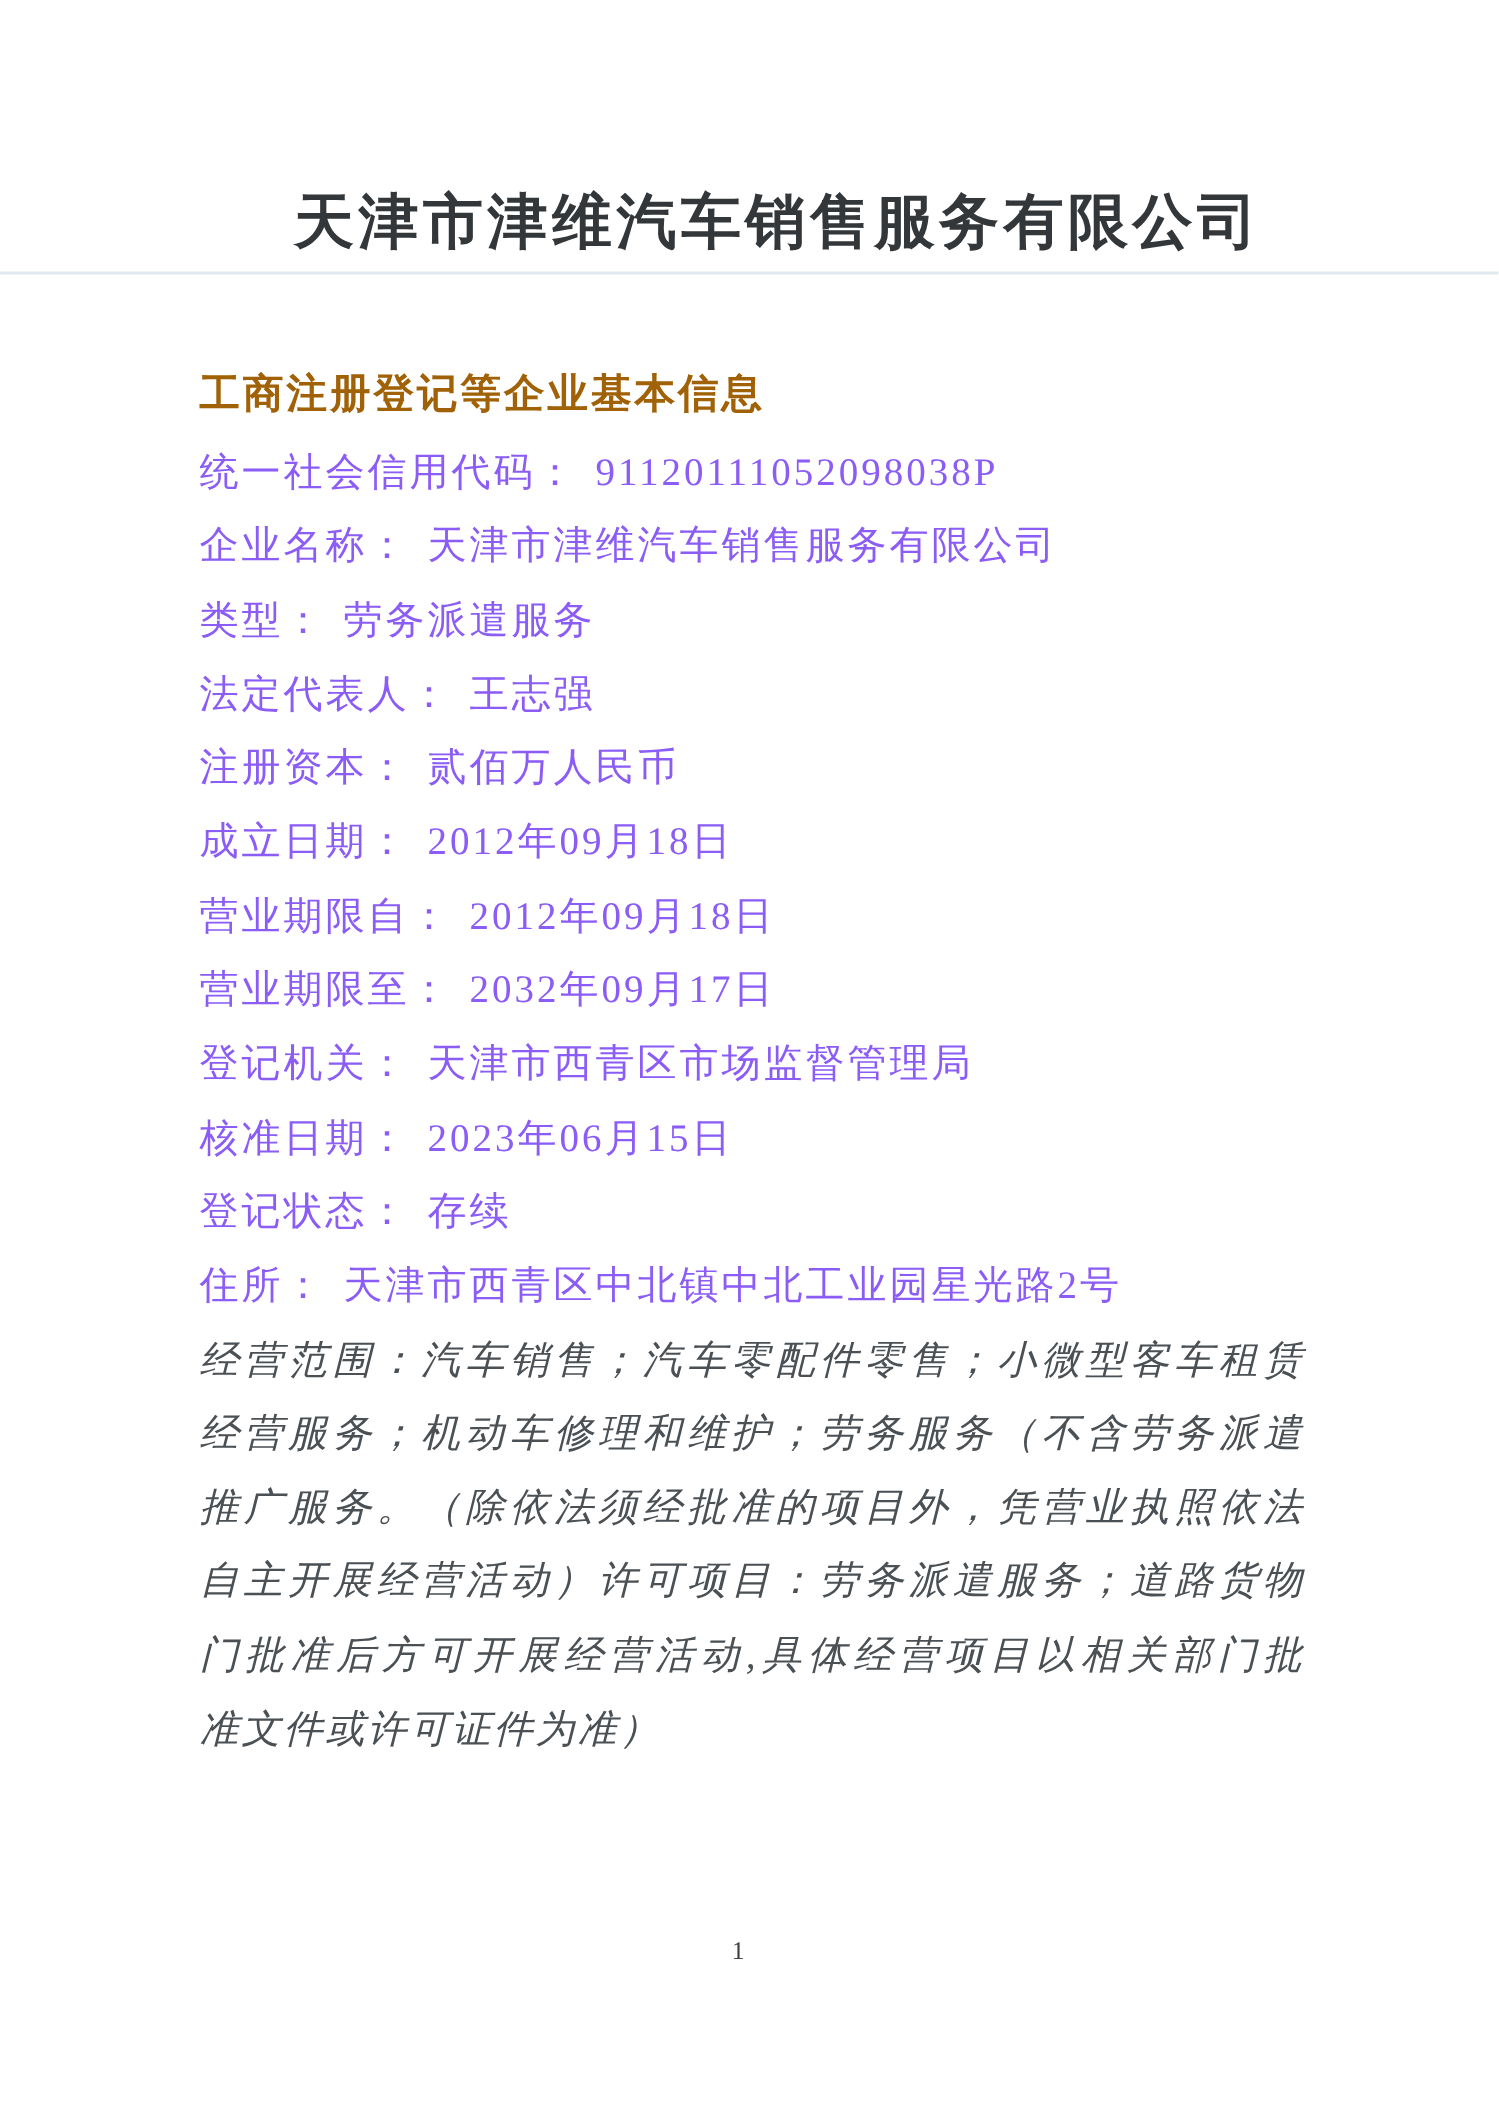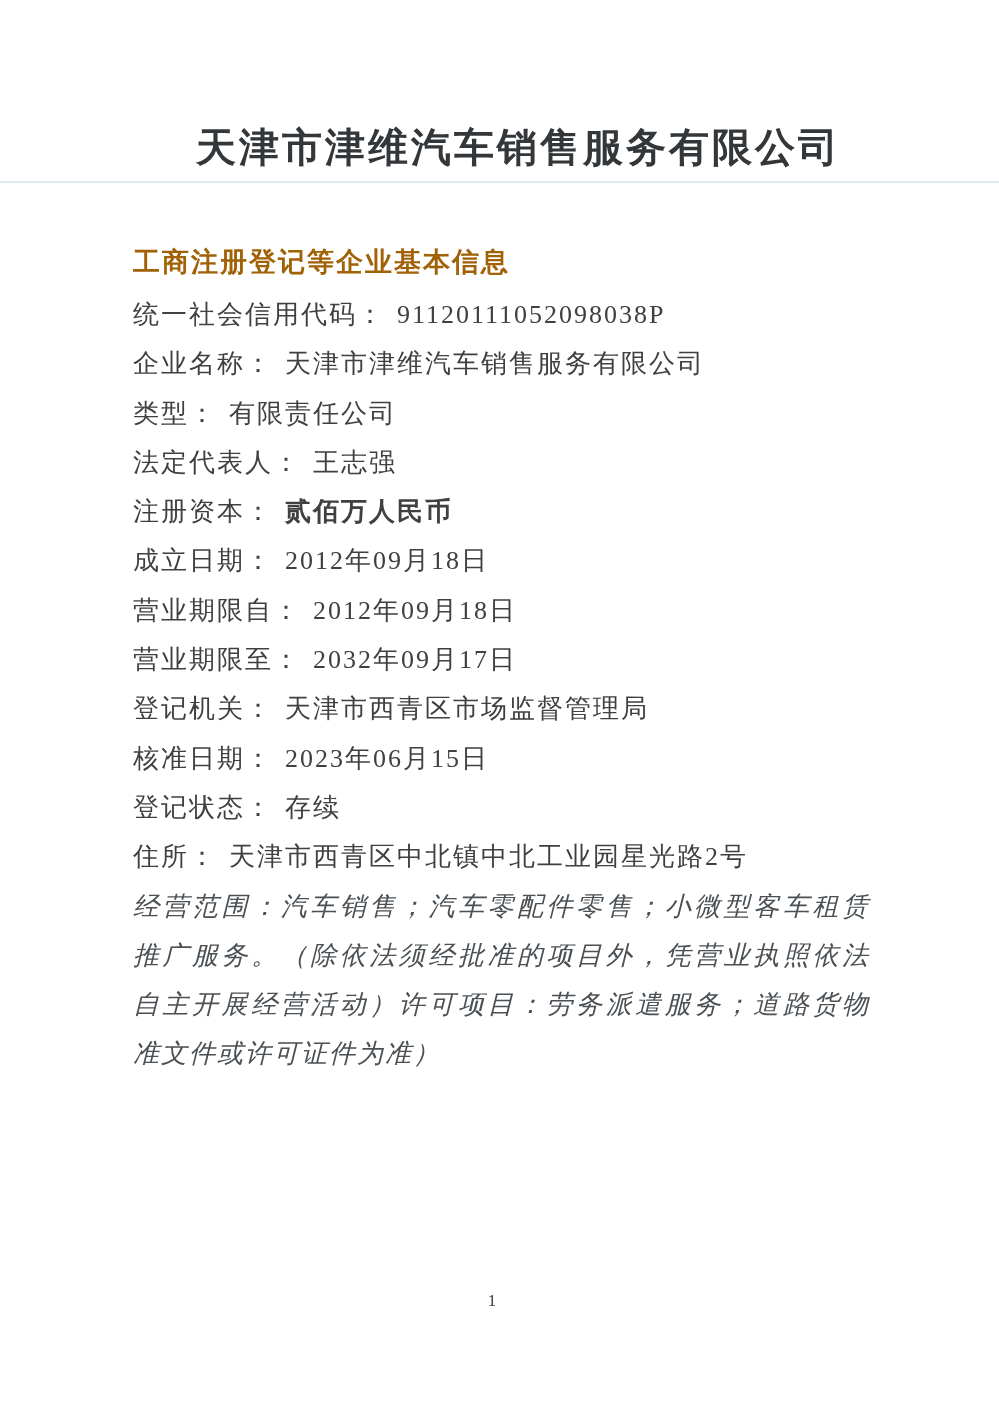--- a/index.html
+++ b/index.html
@@ -53,27 +53,26 @@
     position: absolute;
     top: 290px;
     left: 133px;
     width: 737px;
   }
   .info-line {
     line-height: 49.3px;
     font-size: 26px;
     letter-spacing: 2px;
     white-space: pre;
-    color: #404040;
+    color: #8b5cf6;
   }
   .info-line .value {
     margin-left: 12px;
   }
   .info-line .value.wide-gap {
-    font-weight: bold;
   }
   .scope-line {
     line-height: 49.3px;
     font-size: 26px;
     letter-spacing: 2px;
     color: #4b5054;
     text-align: justify;
     text-align-last: justify;
     text-justify: inter-character;
     font-style: italic;
@@ -103,42 +102,44 @@
   <div class="scan-divider"></div>
 
   <div class="section-heading">工商注册登记等企业基本信息</div>
 
   <div class="content">
 
     <div class="info-line"><span class="label">统一社会信用代码：</span><span class="value">91120111052098038P</span></div>
 
     <div class="info-line"><span class="label">企业名称：</span><span class="value">天津市津维汽车销售服务有限公司</span></div>
 
-    <div class="info-line"><span class="label">类型：</span><span class="value">有限责任公司</span></div>
+    <div class="info-line"><span class="label">类型：</span><span class="value">劳务派遣服务</span></div>
 
     <div class="info-line"><span class="label">法定代表人：</span><span class="value">王志强</span></div>
 
     <div class="info-line"><span class="label">注册资本：</span><span class="value wide-gap">贰佰万人民币</span></div>
 
     <div class="info-line"><span class="label">成立日期：</span><span class="value">2012年09月18日</span></div>
 
     <div class="info-line"><span class="label">营业期限自：</span><span class="value">2012年09月18日</span></div>
 
     <div class="info-line"><span class="label">营业期限至：</span><span class="value">2032年09月17日</span></div>
 
     <div class="info-line"><span class="label">登记机关：</span><span class="value">天津市西青区市场监督管理局</span></div>
 
     <div class="info-line"><span class="label">核准日期：</span><span class="value">2023年06月15日</span></div>
 
     <div class="info-line"><span class="label">登记状态：</span><span class="value">存续</span></div>
 
     <div class="info-line"><span class="label">住所：</span><span class="value">天津市西青区中北镇中北工业园星光路2号</span></div>
 
     <div class="scope-line">经营范围：汽车销售；汽车零配件零售；小微型客车租赁</div>
+    <div class="scope-line">经营服务；机动车修理和维护；劳务服务（不含劳务派遣</div>
     <div class="scope-line">推广服务。（除依法须经批准的项目外，凭营业执照依法</div>
     <div class="scope-line">自主开展经营活动）许可项目：劳务派遣服务；道路货物</div>
+    <div class="scope-line">门批准后方可开展经营活动,具体经营项目以相关部门批</div>
     <div class="scope-line last">准文件或许可证件为准）</div>
 
   </div>
 
   <div class="page-number">1</div>
 
 </div>
 
 </body></html>

